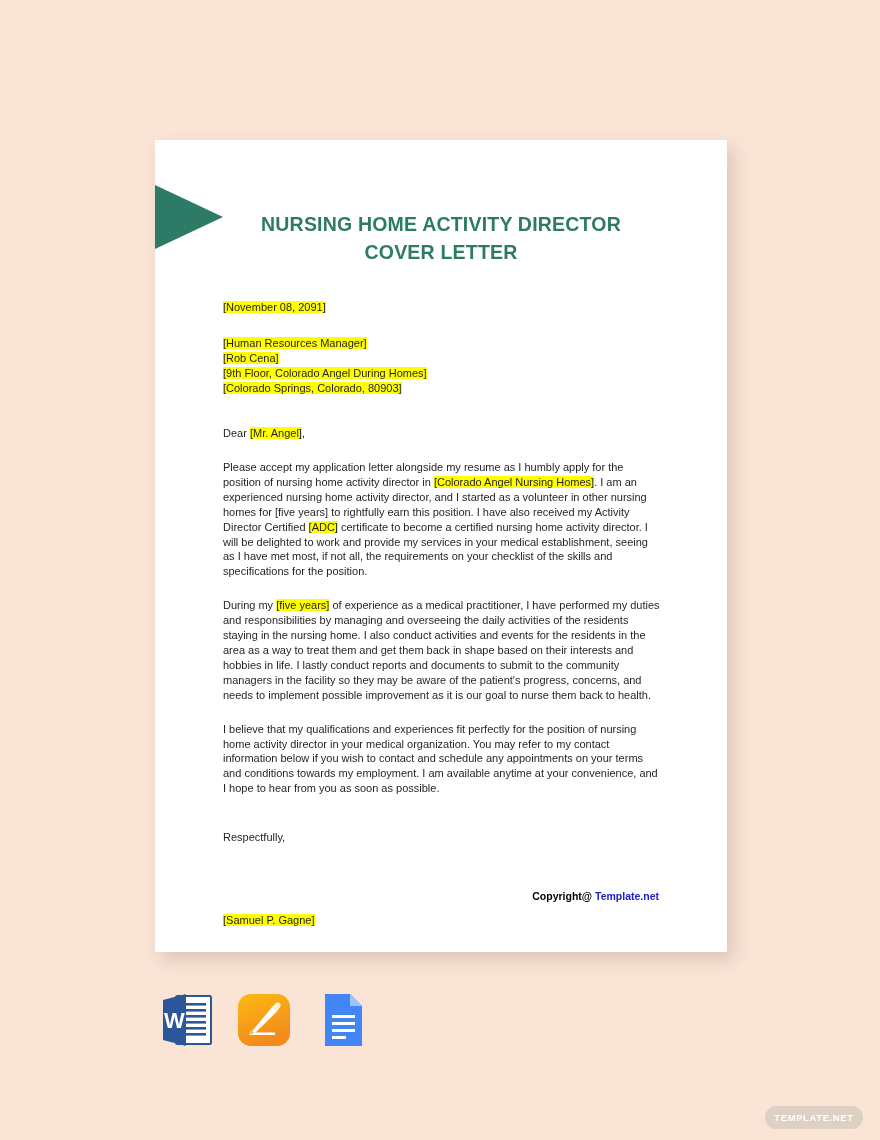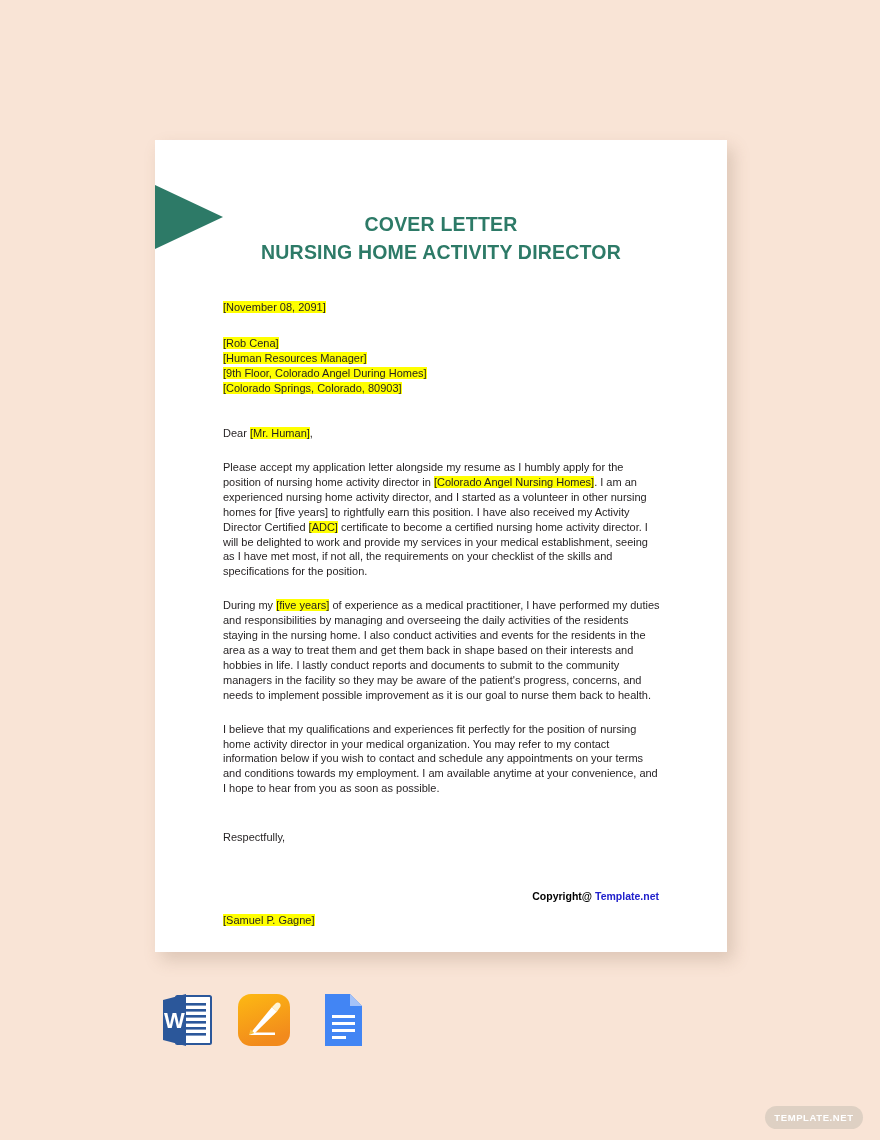--- a/index.html
+++ b/index.html
@@ -141,51 +141,51 @@
 
 <div id="page">
 
   <div id="logo-arrow">
     <svg width="68" height="64" viewBox="0 0 68 64" xmlns="http://www.w3.org/2000/svg">
       <polygon points="0,0 68,32 0,64" fill="#2d7a67"></polygon>
     </svg>
   </div>
 
   <div class="doc-title">
+    <div>NURSING HOME ACTIVITY DIRECTOR</div>
     <div>COVER LETTER</div>
-    <div>NURSING HOME ACTIVITY DIRECTOR</div>
   </div>
 
   <div class="doc-body">
 
     <div class="block-date">
       <span class="hl">[November 08, 2091]</span>
     </div>
 
     <div class="spacer-21"></div>
 
     <div>
       <div class="addr-line">
+        <span class="hl">[Human Resources Manager]</span>
+      </div>
+      <div class="addr-line">
         <span class="hl">[Rob Cena]</span>
       </div>
       <div class="addr-line">
-        <span class="hl">[Human Resources Manager]</span>
-      </div>
-      <div class="addr-line">
         <span class="hl">[9th Floor, Colorado Angel During Homes]</span>
       </div>
       <div class="addr-line">
         <span class="hl">[Colorado Springs, Colorado, 80903]</span>
       </div>
     </div>
 
     <div class="spacer-30"></div>
 
     <div class="salutation">
-      <span>Dear </span><span class="hl">[Mr. Human]</span><span>,</span>
+      <span>Dear </span><span class="hl">[Mr. Angel]</span><span>,</span>
     </div>
 
     <div class="spacer-19"></div>
 
     <p class="para"><span>Please accept my application letter alongside my resume as I humbly apply for the position of nursing home activity director in </span><span class="hl">[Colorado Angel Nursing Homes]</span><span>. I am an experienced nursing home activity director, and I started as a volunteer in other nursing homes for [five years] to rightfully earn this position. I have also received my Activity Director Certified </span><span class="hl">[ADC]</span><span> certificate to become a certified nursing home activity director. I will be delighted to work and provide my services in your medical establishment, seeing as I have met most, if not all, the requirements on your checklist of the skills and specifications for the position.</span></p>
 
     <div class="spacer-19"></div>
 
     <p class="para"><span>During my </span><span class="hl">[five years]</span><span> of experience as a medical practitioner, I have performed my duties and responsibilities by managing and overseeing the daily activities of the residents staying in the nursing home. I also conduct activities and events for the residents in the area as a way to treat them and get them back in shape based on their interests and hobbies in life. I lastly conduct reports and documents to submit to the community managers in the facility so they may be aware of the patient's progress, concerns, and needs to implement possible improvement as it is our goal to nurse them back to health.</span></p>
 

